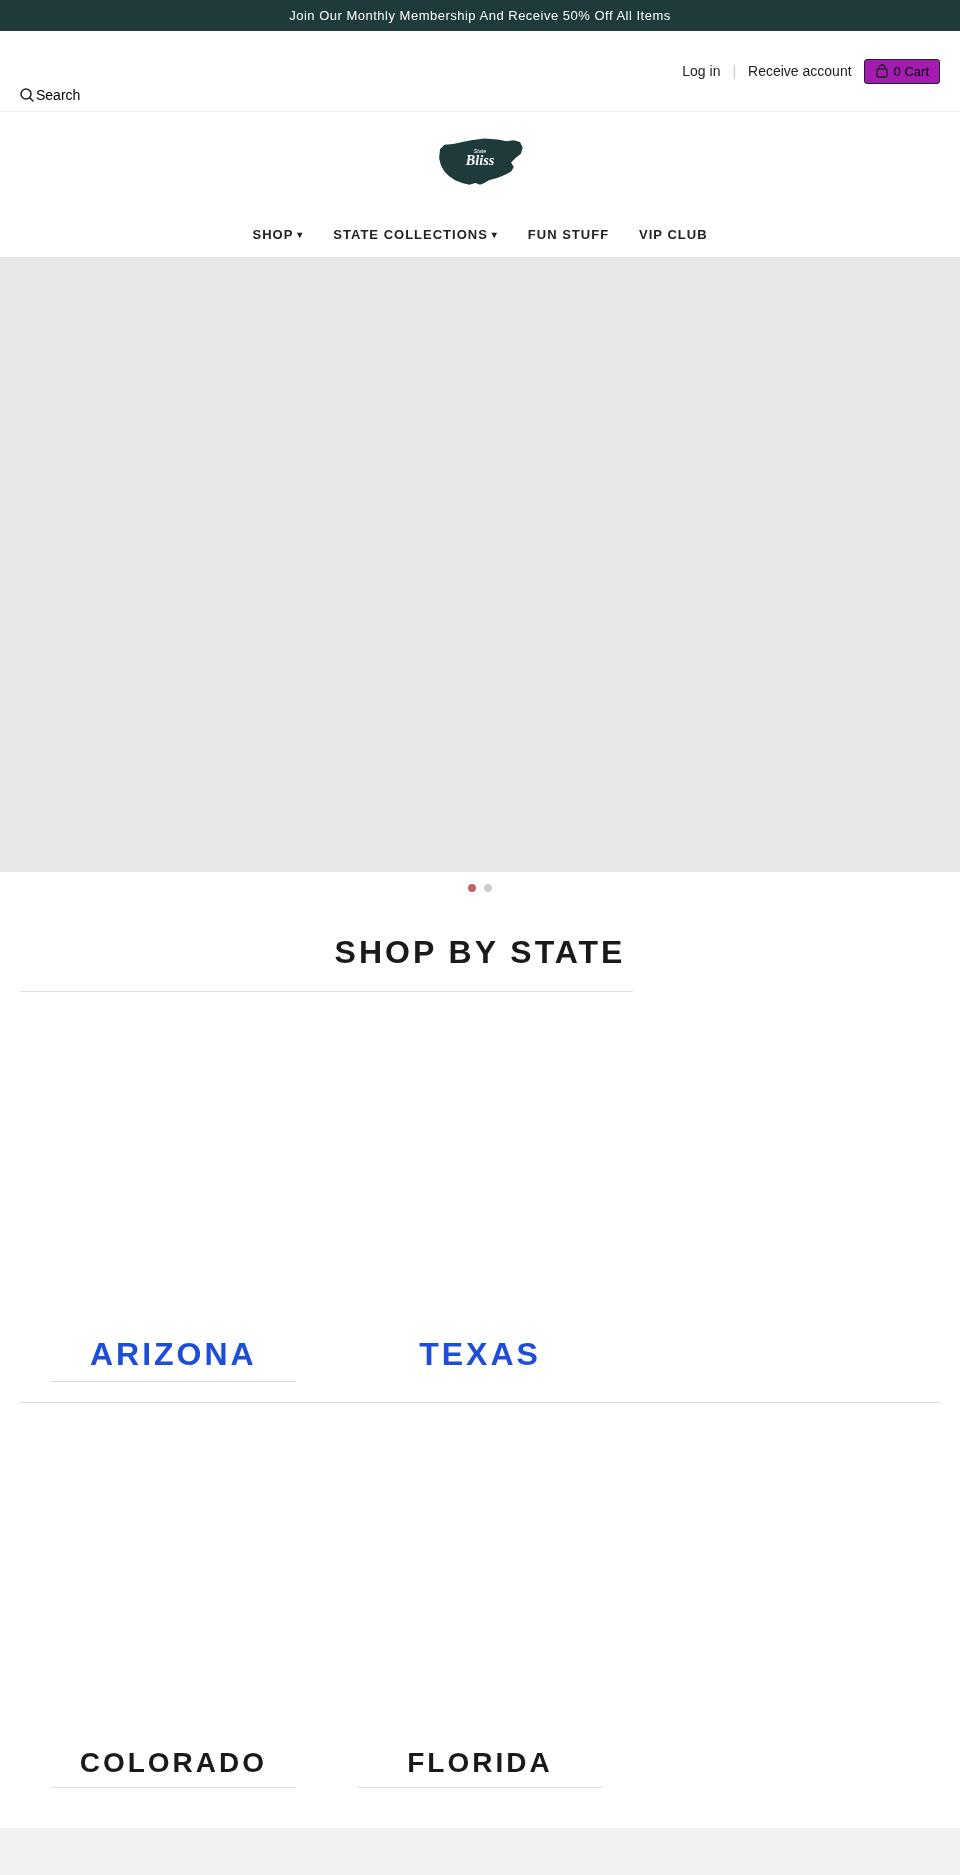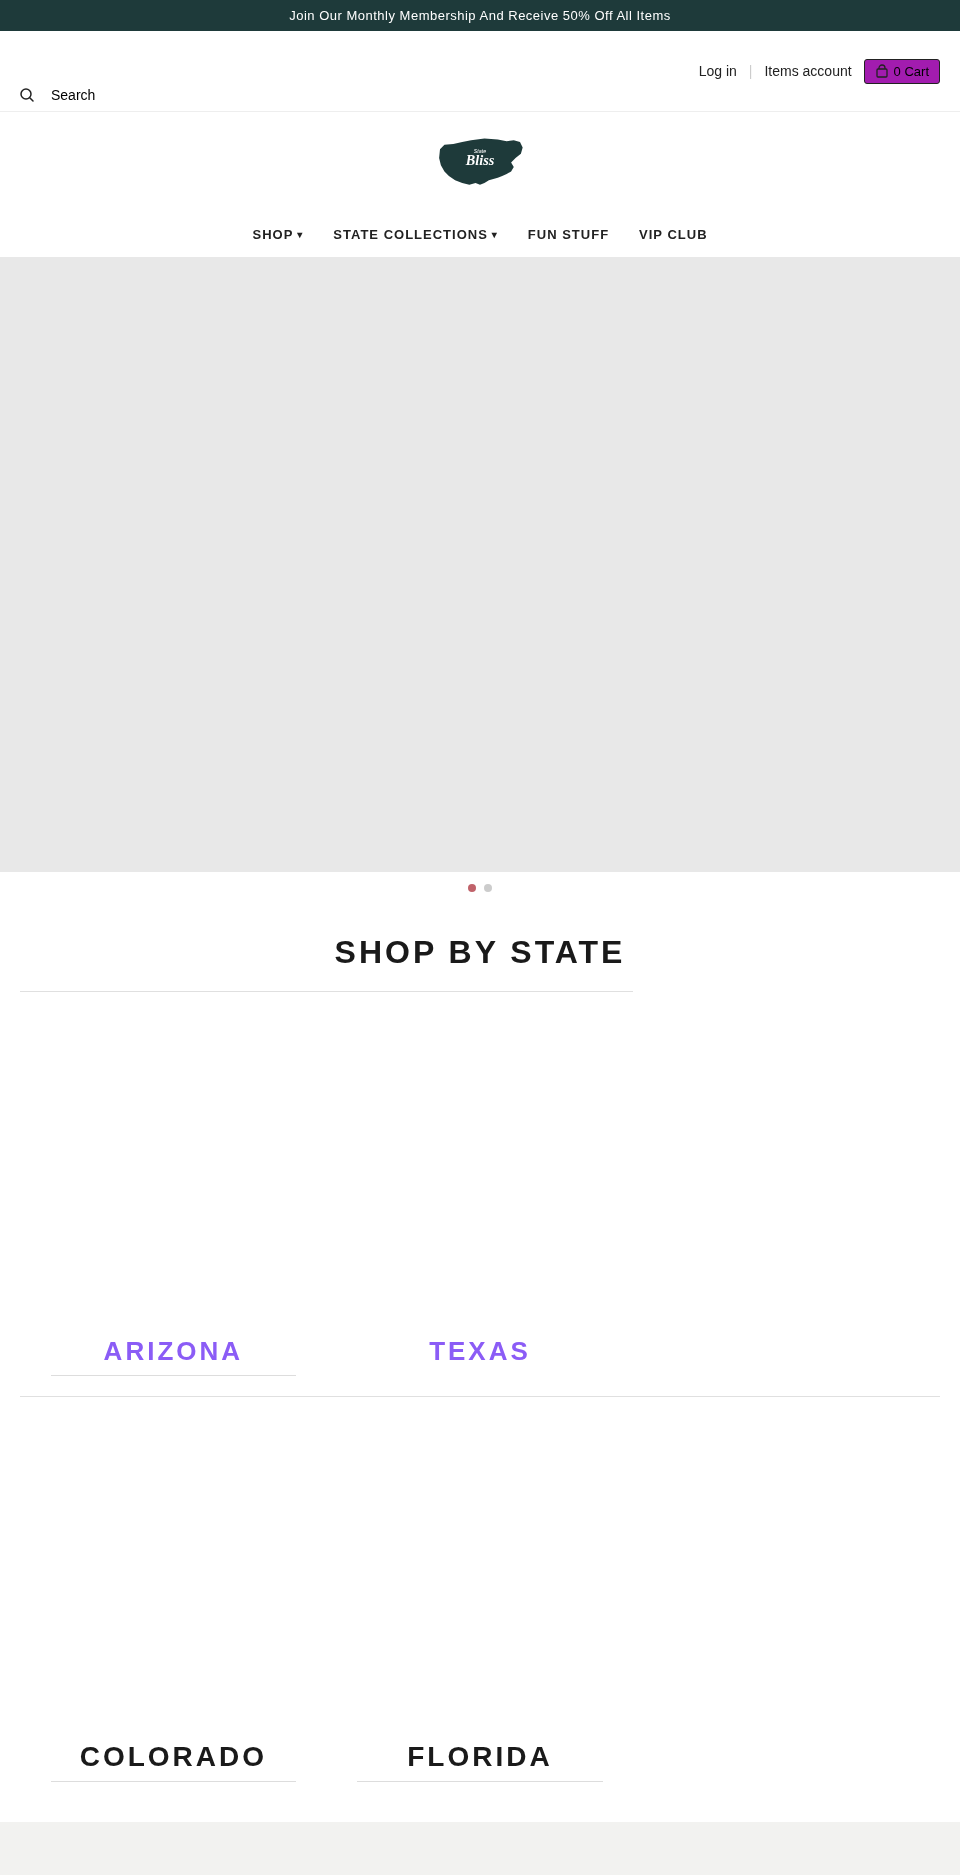--- a/index.html
+++ b/index.html
@@ -19,21 +19,21 @@
     .header {
       display: flex;
       align-items: center;
       justify-content: space-between;
       padding: 8px 20px;
       border-bottom: 1px solid #eee;
     }
     .header-left {
       display: flex;
       align-items: center;
-      gap: 17px;
+      gap: 2px;
       font-size: 14px;
       cursor: pointer;
       margin-top: 48px;
     }
     .header-right {
       display: flex;
       align-items: center;
       gap: 12px;
       font-size: 14px;
       margin-left: 16px;
@@ -140,25 +140,25 @@
       cursor: pointer;
       padding: 0 0 20px;
     }
     .state-image {
       width: 100%;
       height: 330px;
       background: #fff;
       border-top: 1px solid #e0e0e0;
     }
     .state-name {
-      font-size: 26px;
+      font-size: 32px;
       font-weight: 700;
       letter-spacing: 3px;
       text-transform: uppercase;
-      color: #8b5cf6;
+      color: #1d4ed8;
       margin-top: 15px;
       margin-bottom: 8px;
       text-align: center;
     }
     .state-underline {
       width: 80%;
       height: 1px;
       background: #ddd;
     }
 
@@ -219,21 +219,21 @@
       <line x1="10" y1="10" x2="13" y2="13" stroke="#222" stroke-width="1.5" stroke-linecap="round"></line>
     </svg>
     <span>Search</span>
   </div>
 
   <div style="flex:1"></div>
 
   <div class="header-right">
     <a>Log in</a>
     <span class="divider">|</span>
-    <a>Items account</a>
+    <a>Receive account</a>
     <button class="cart-btn">
       <svg width="14" height="14" viewBox="0 0 14 14" fill="none">
         <rect x="2" y="5" width="10" height="8" rx="1" stroke="#222" stroke-width="1.3"></rect>
         <path d="M4 5V4a3 3 0 016 0v1" stroke="#222" stroke-width="1.3"></path>
       </svg>
       <span>0 Cart</span>
     </button>
   </div>
 </div>
 

